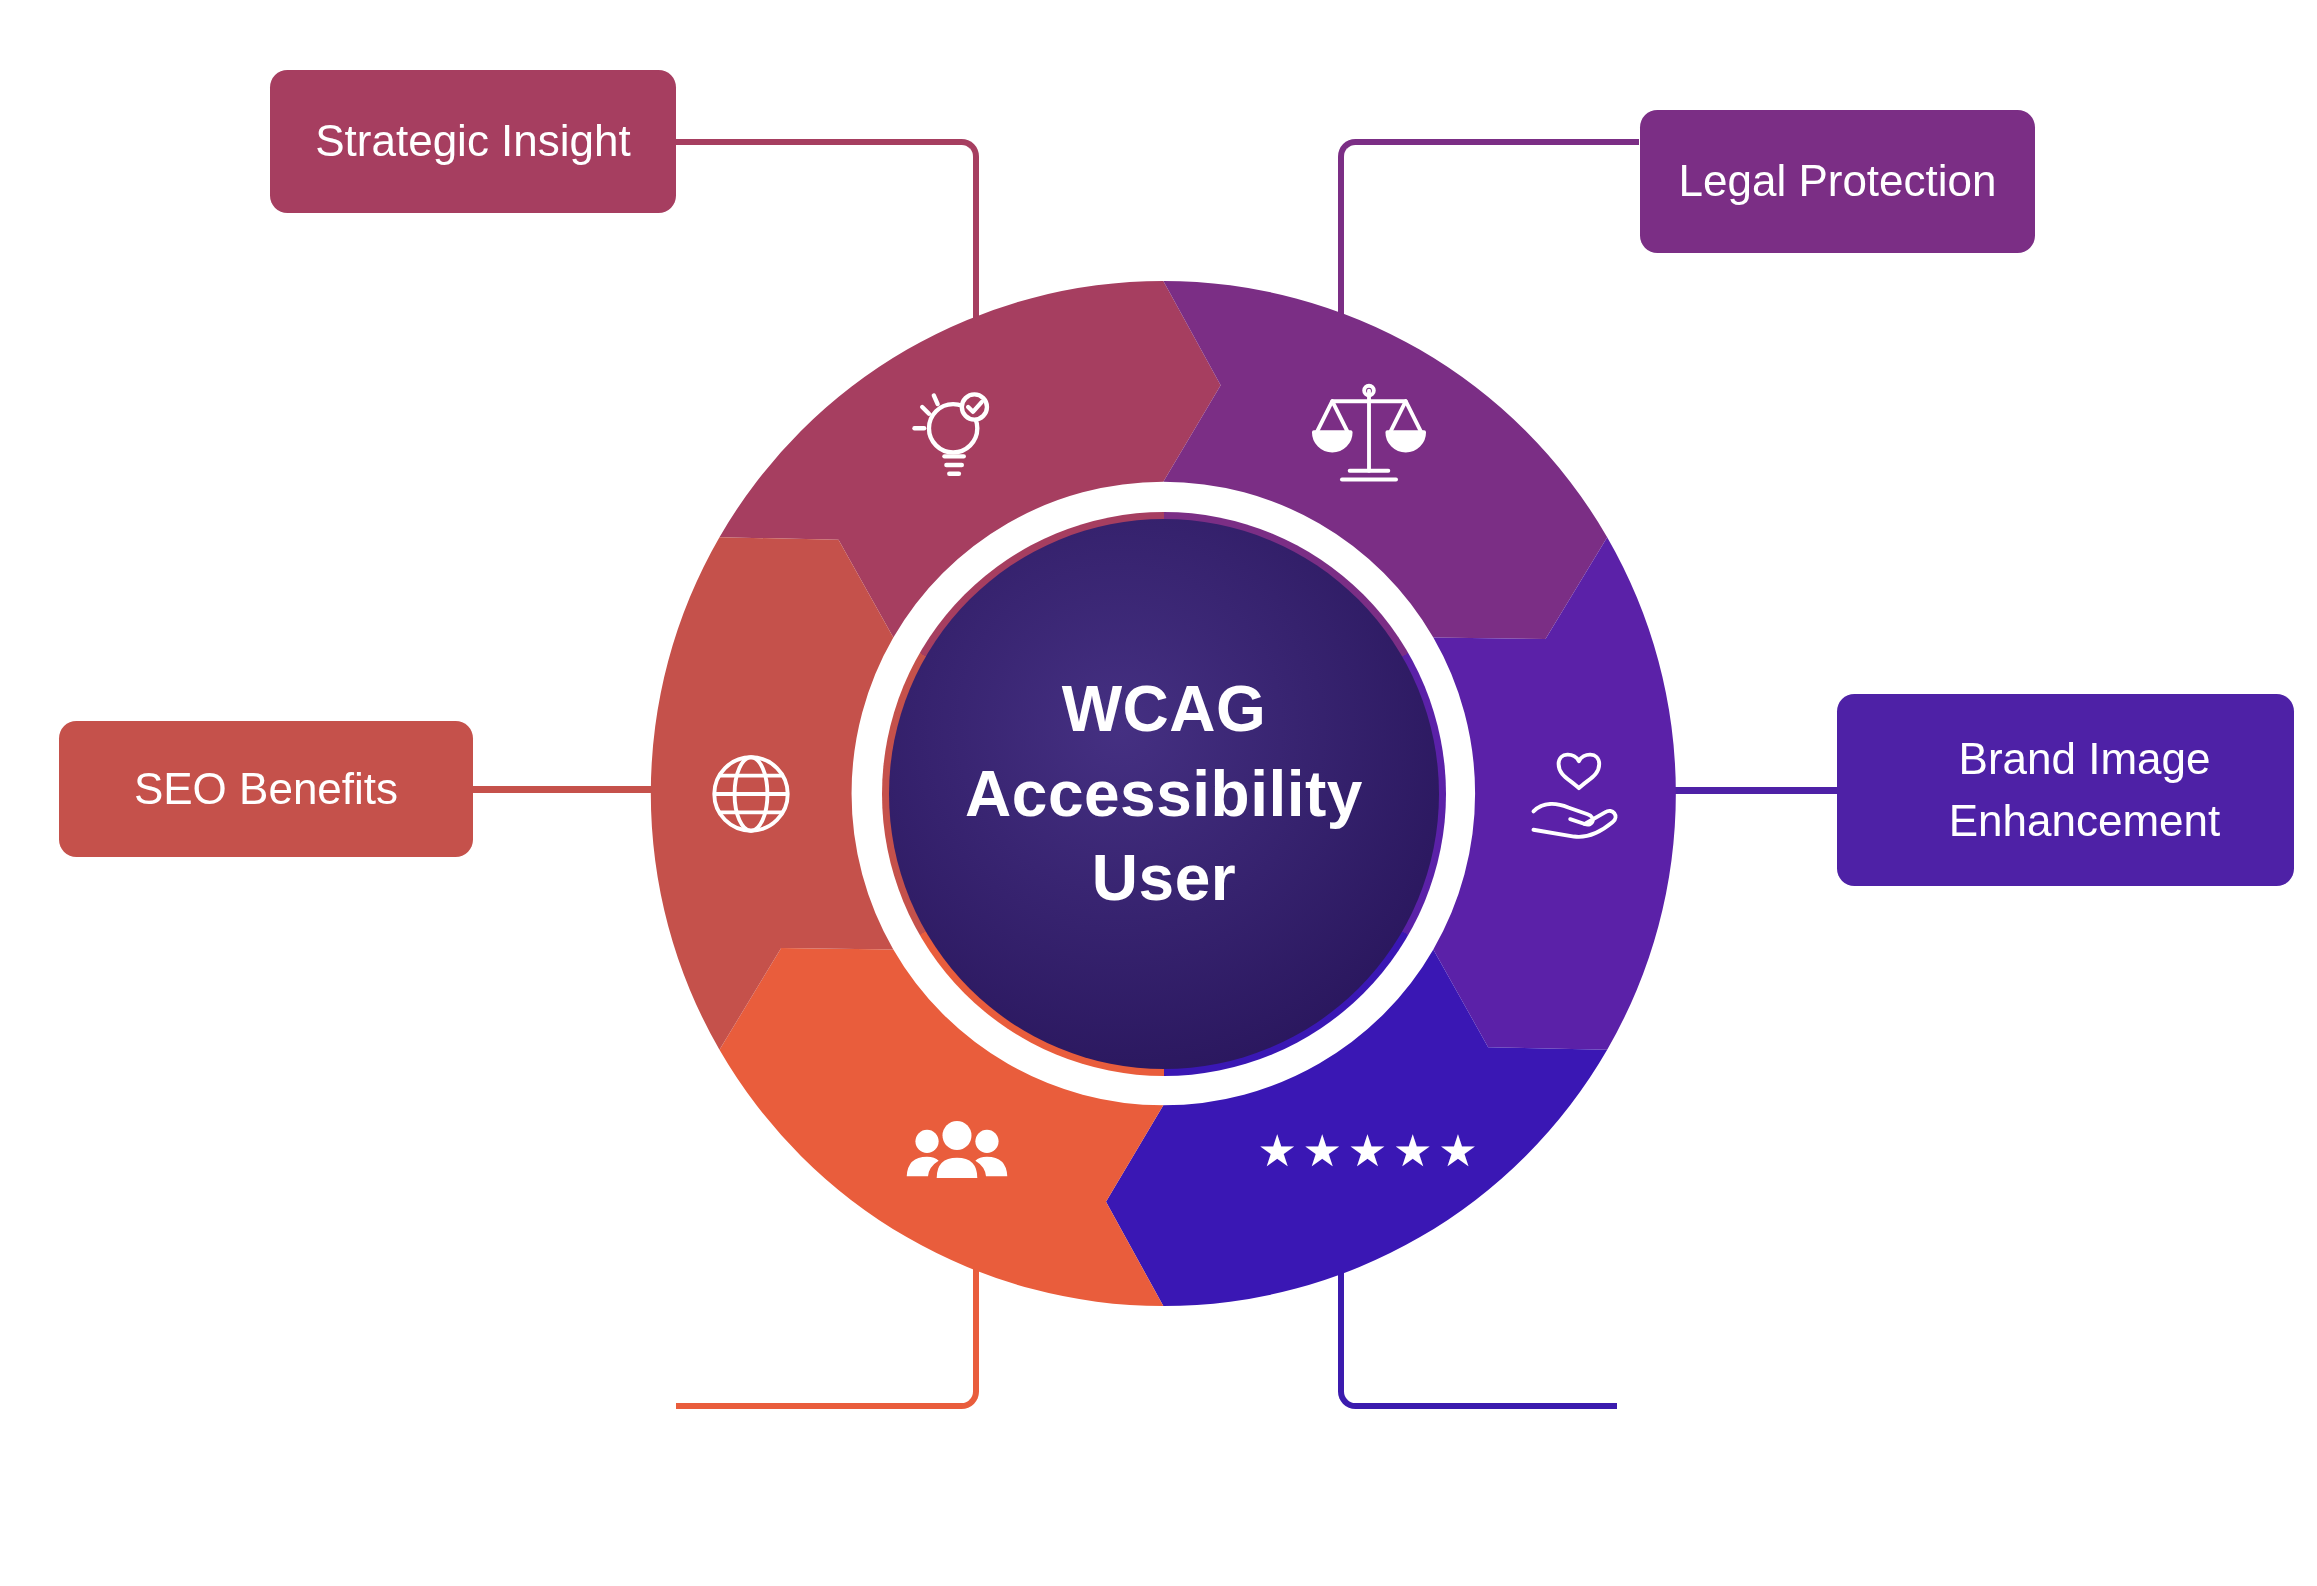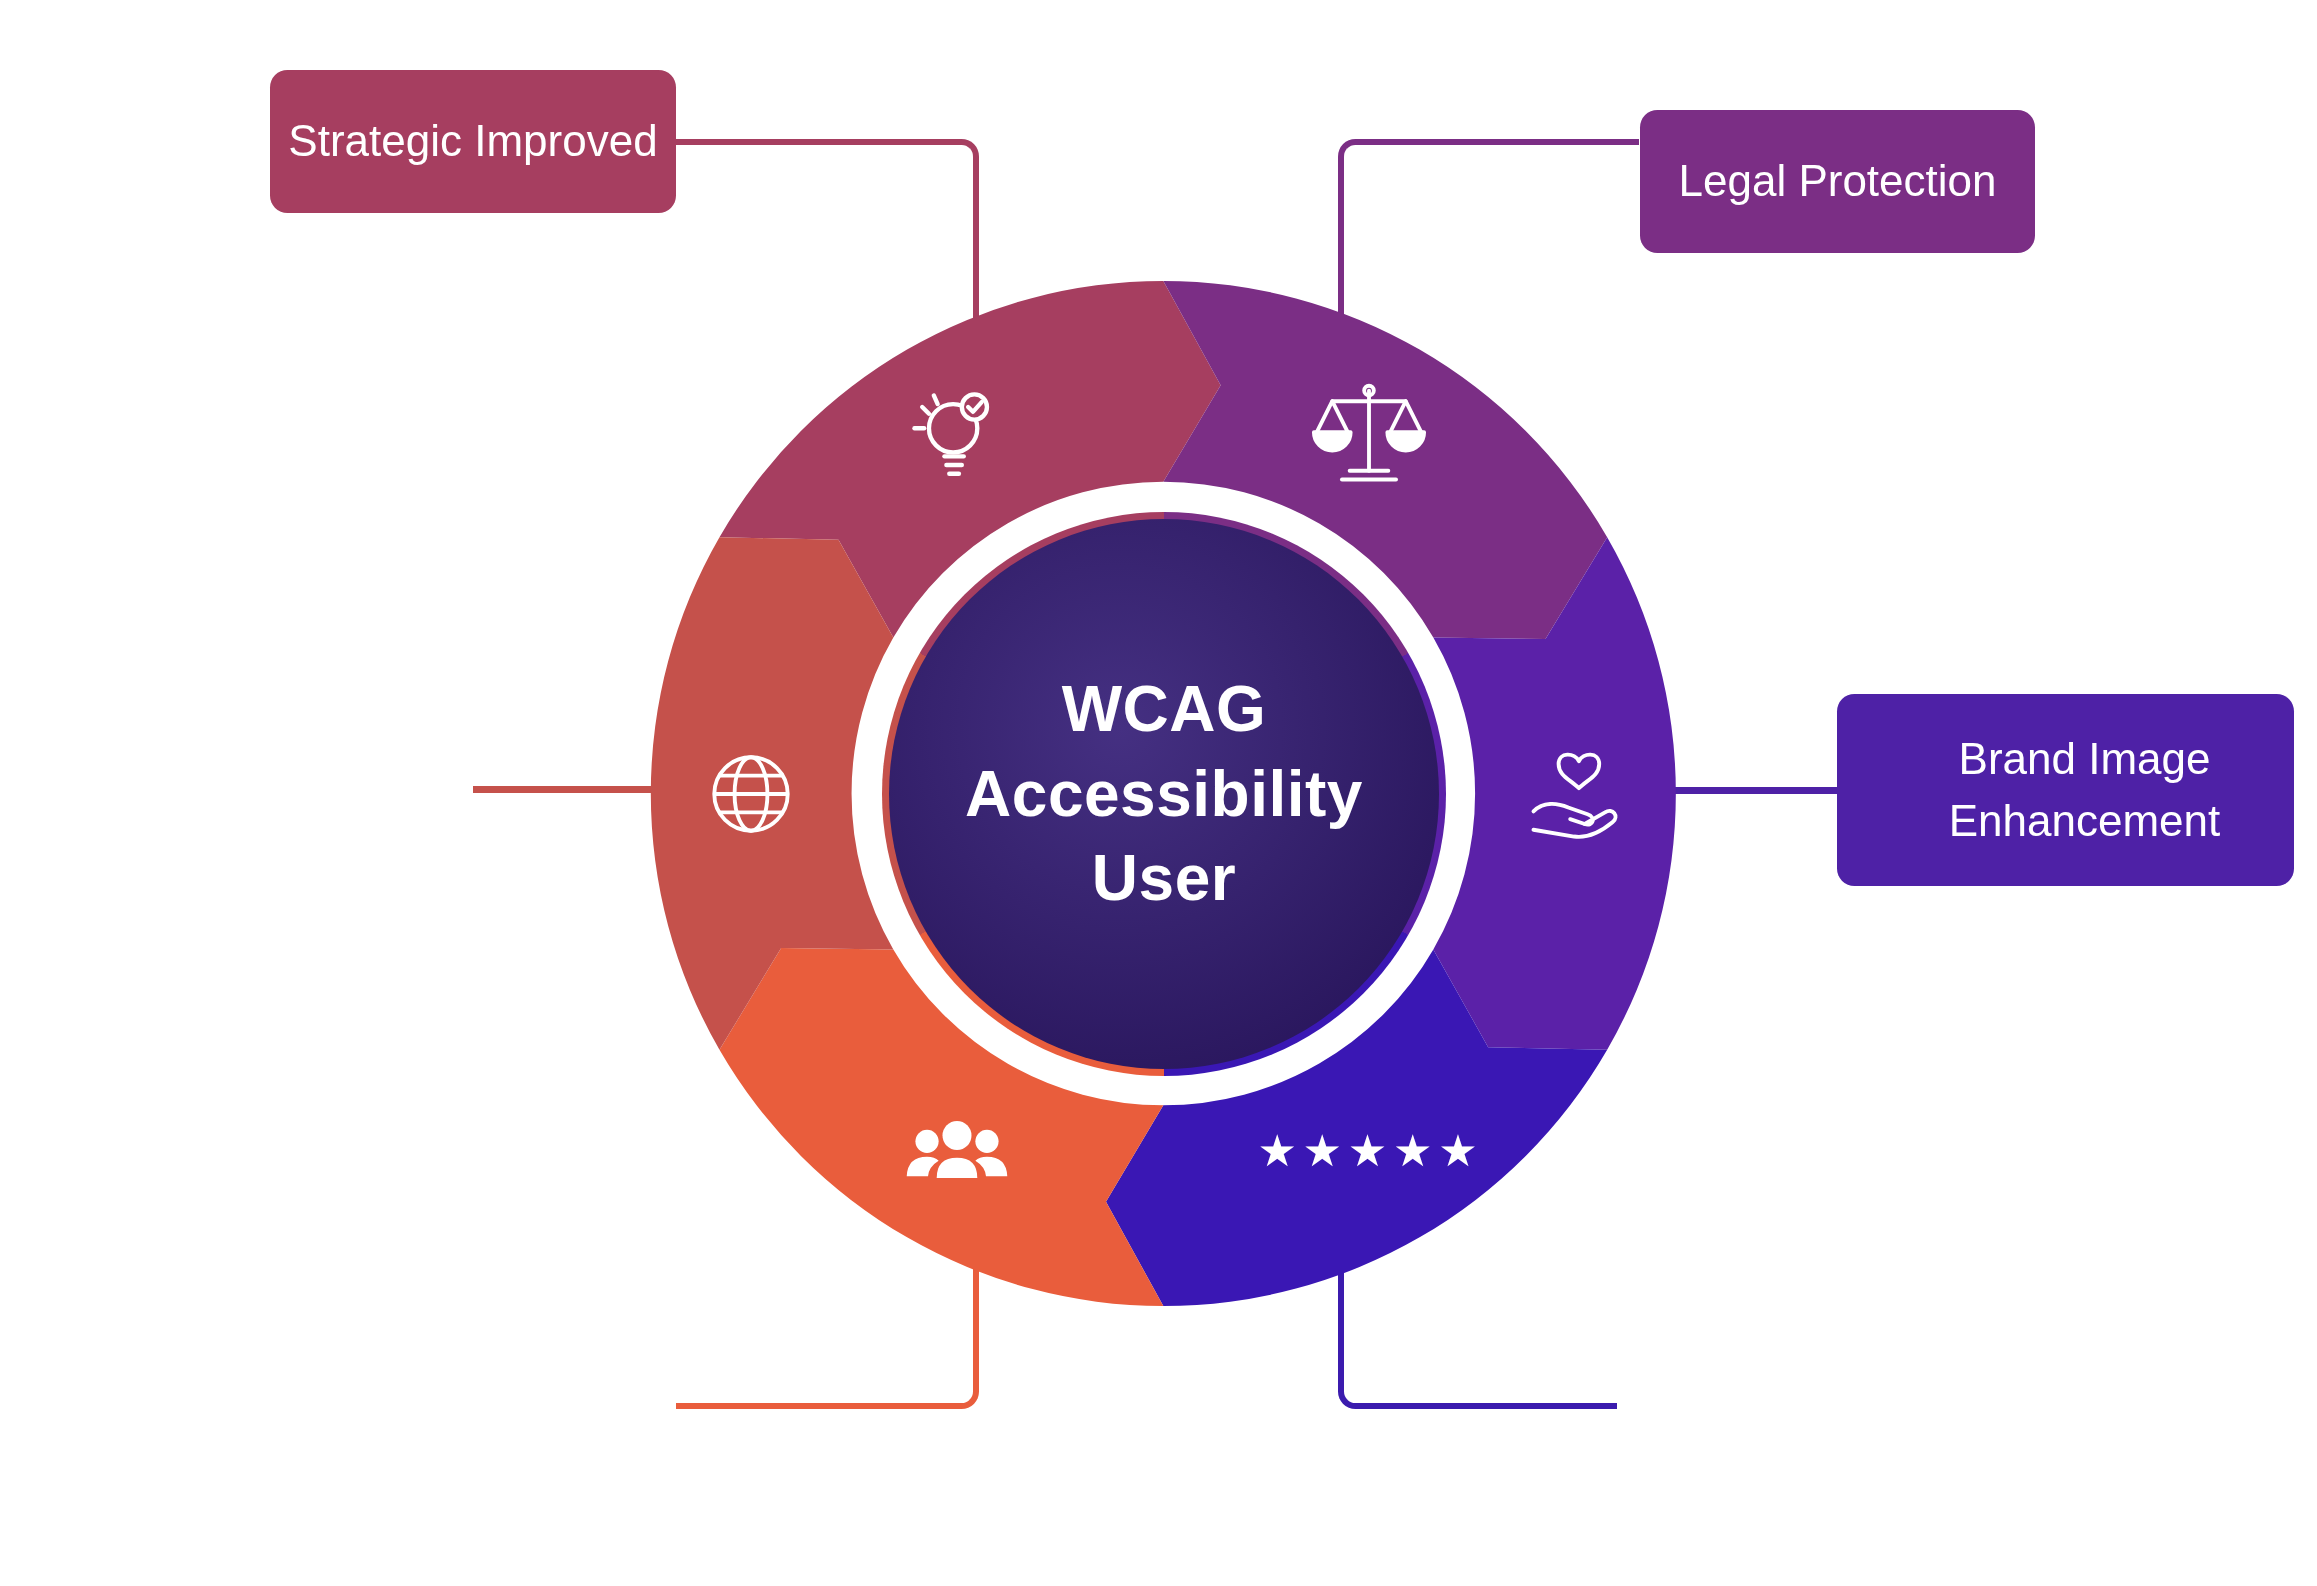--- a/index.html
+++ b/index.html
@@ -131,27 +131,30 @@
 
   <div class="center-rim" style="background: conic-gradient(rgb(123, 46, 133) 0deg, rgb(123, 46, 133) 60deg, rgb(91, 33, 168) 0deg, rgb(91, 33, 168) 120deg, rgb(58, 23, 180) 0deg, rgb(58, 23, 180) 180deg, rgb(233, 93, 60) 0deg, rgb(233, 93, 60) 240deg, rgb(197, 81, 75) 0deg, rgb(197, 81, 75) 300deg, rgb(166, 62, 96) 0deg, rgb(166, 62, 96) 360deg);">
     <div class="center-circle" style="background: radial-gradient(circle at 42% 38%, rgb(69, 48, 130), rgb(42, 23, 94) 78%);">
       <div class="center-title">WCAG
 Accessibility
 User</div>
     </div>
   </div>
 
   <div class="box box-strategic" style="background: rgb(166, 62, 96); color: rgb(255, 255, 255);">
-    <div class="box-label">Strategic Improved</div>
+    <div class="box-label">Strategic Insight</div>
   </div>
 
   <div class="box box-legal" style="background: rgb(123, 46, 133); color: rgb(255, 255, 255); margin-top: 40px;">
     <div class="box-label">Legal Protection</div>
   </div>
 
+  <div class="box box-seo" style="background: rgb(197, 81, 75); color: rgb(255, 255, 255);">
+    <div class="box-label">SEO Benefits</div>
+  </div>
 
   <div class="box box-brand" style="background: rgb(78, 33, 166); color: rgb(255, 255, 255);">
     <div class="box-label">Brand Image
 Enhancement</div>
   </div>
 
 
 
 </div>
 

